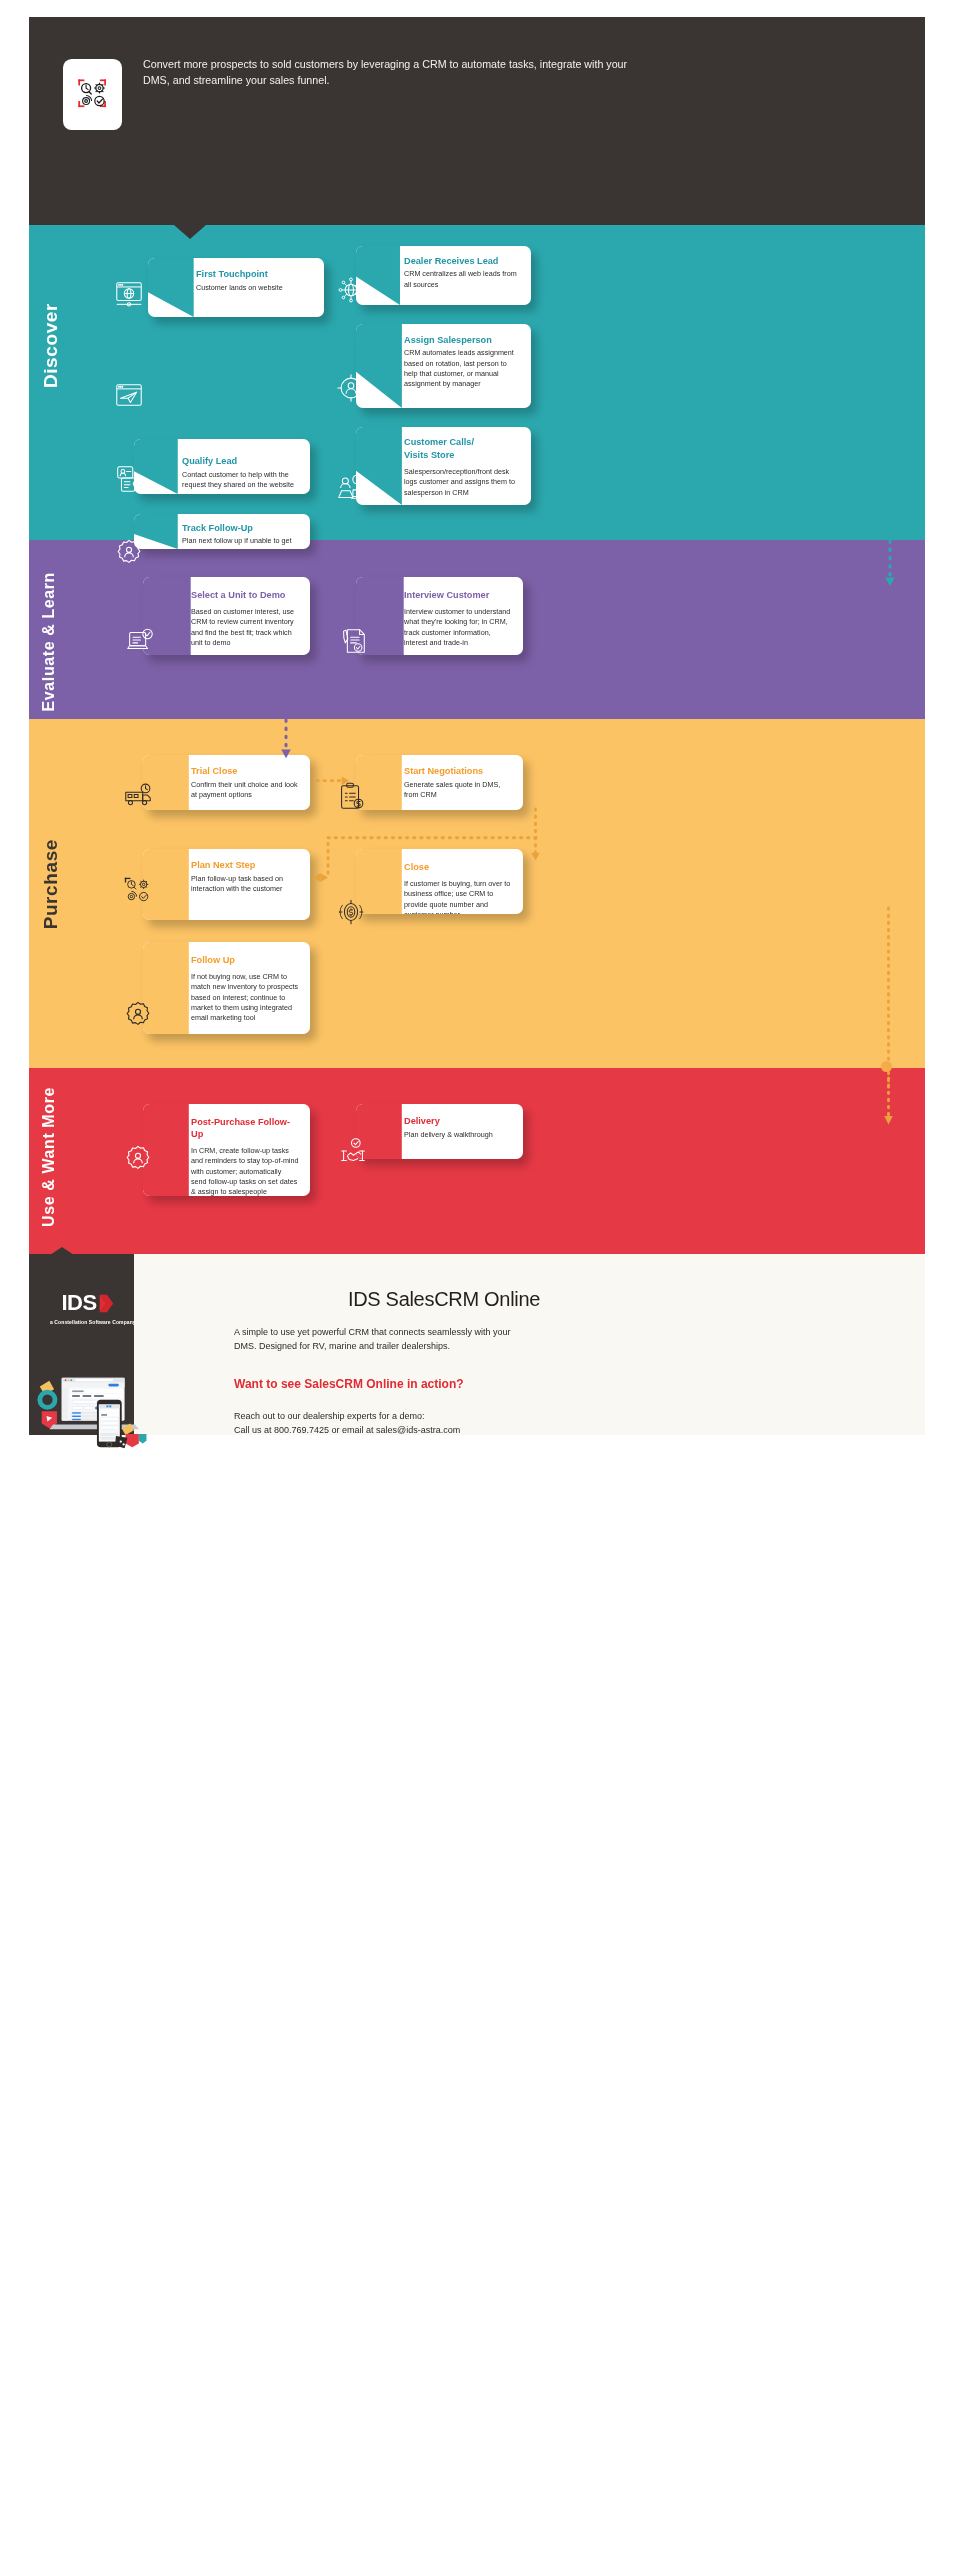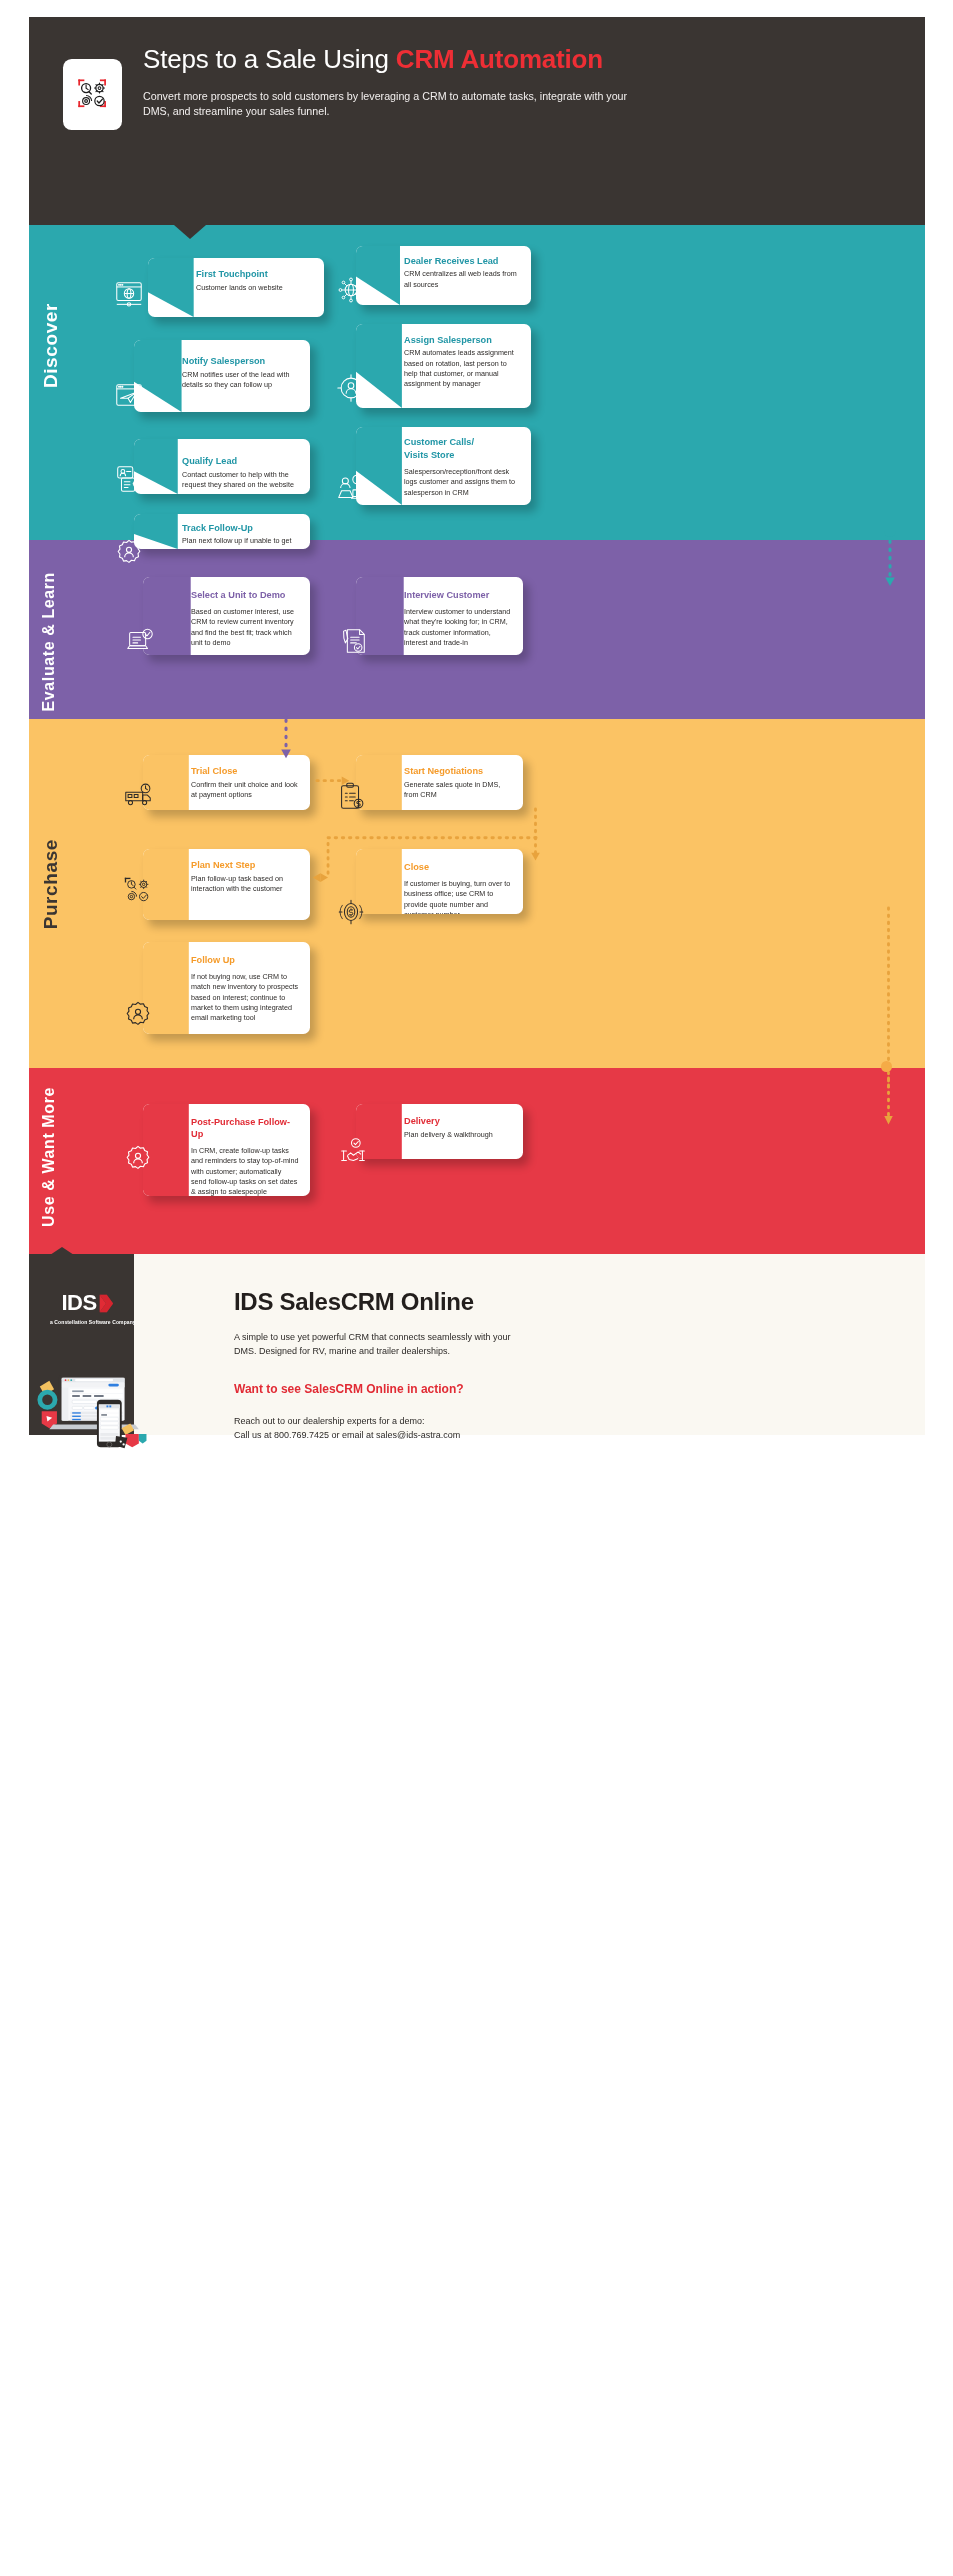--- a/index.html
+++ b/index.html
@@ -197,24 +197,25 @@
     width: 124px; height: 100px;
     z-index: 8;
   }
   .footer-copy {
     position: absolute;
     left: 234px; top: 1288px;
     width: 420px;
     z-index: 7;
   }
   .footer-h1 {
-    font-size: 24px;
-    font-weight: 700;
+    font-size: 20px;
+    font-weight: 400;
     color: #231f1d;
     letter-spacing: -0.3px;
+    text-align: center;
   }
   .footer-p {
     margin-top: 15.3px;
     font-size: 9px;
     line-height: 1.55;
     color: #2d2a28;
     max-width: 277px;
   }
   .footer-cta {
     margin-top: 23px;
@@ -256,23 +257,20 @@
         <g stroke="#1c1c1c" stroke-width="1.3" fill="none">
           <circle cx="14" cy="31" r="1.6"></circle>
           <circle cx="14" cy="31" r="4"></circle>
           <path d="M14 24.6a6.4 6.4 0 016.4 6.4"></path>
         </g>
         <circle cx="29.5" cy="31" r="5.4" stroke="#1c1c1c" stroke-width="1.4"></circle>
         <path d="M26.9 31l2 2.2 4-4.5" stroke="#1c1c1c" stroke-width="1.5" stroke-linecap="round" stroke-linejoin="round"></path>
       </svg>
     </div>
     <div class="header-text">
-      <div class="header-title">
-        <span>Steps to a Sale Using </span><span class="accent">CRM Automation</span>
-      </div>
       <div class="header-sub">Convert more prospects to sold customers by leveraging a CRM to automate tasks, integrate with your DMS, and streamline your sales funnel.</div>
     </div>
     <div class="header-notch"></div>
   </div>
 
   <div class="band band-discover"></div>
   <div class="band band-evaluate"></div>
   <div class="band band-purchase"></div>
   <div class="band band-use"></div>
   <div class="band band-footer"></div>
@@ -331,29 +329,20 @@
         <circle cx="5.8" cy="17" r="1.5"></circle>
           <circle cx="28.2" cy="17" r="1.5"></circle>
         <circle cx="9" cy="9" r="1.4"></circle>
           <circle cx="25" cy="25" r="1.4"></circle>
         <circle cx="25" cy="9" r="1.4"></circle>
           <circle cx="9" cy="25" r="1.4"></circle>
       </g>
     </svg>
   </div>
 
-  <div class="card" style="left:134px; top:340px; width:176px; height:72px;">
-    <svg class="wedge" viewBox="0 0 185 76" preserveAspectRatio="none">
-        <polygon points="0,0 50,0 50,76 0,44" fill="#2ba8ae"></polygon>
-      </svg>
-    <div class="card-body" style="padding-top:16px;">
-      <div class="card-title t-teal">Notify Salesperson</div>
-      <div class="card-desc">CRM notifies user of the lead with details so they can follow up</div>
-    </div>
-  </div>
   <div class="step-icon" style="left:113px; top:379px;">
     <svg viewBox="0 0 34 34" fill="none" stroke="#ffffff" stroke-width="1.1">
       <rect x="4" y="6" width="26" height="22" rx="1.6"></rect>
       <path d="M4 10.5h26"></path>
         <circle cx="6.4" cy="8.3" r="0.5" fill="#fff"></circle>
         <circle cx="8.2" cy="8.3" r="0.5" fill="#fff"></circle>
         <circle cx="10" cy="8.3" r="0.5" fill="#fff"></circle>
       <path d="M8 20.5l17-6.5-6.5 11-2.5-4.5z" stroke-linejoin="round"></path>
       <path d="M16 20.5l9-6.5" stroke-linecap="round"></path>
     </svg>

